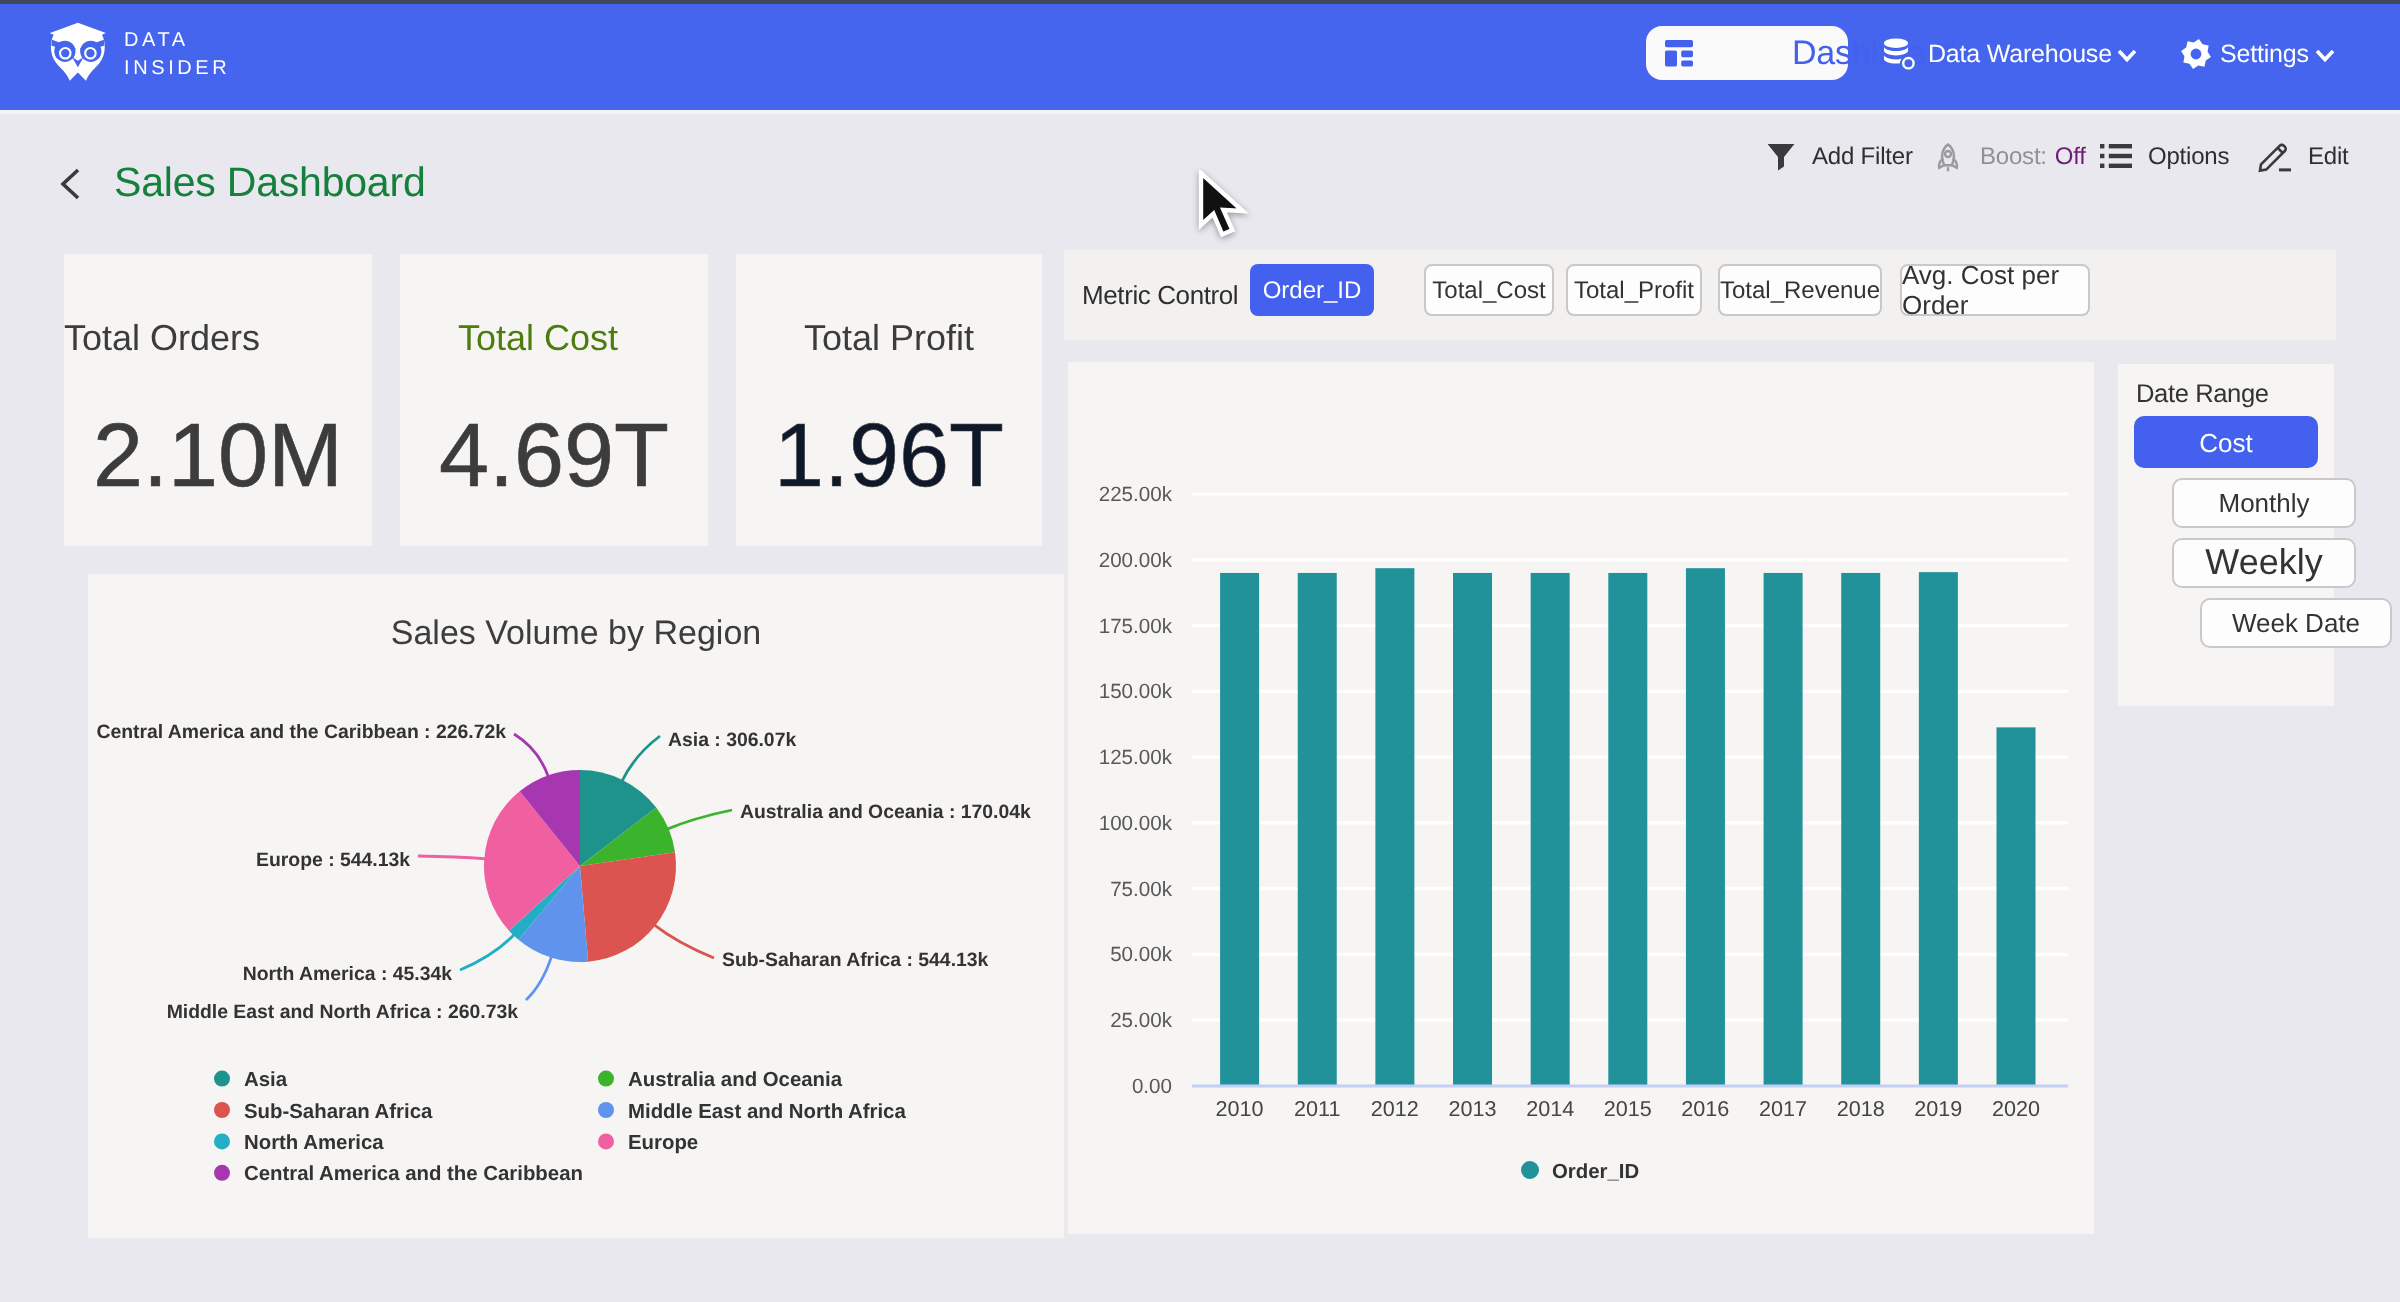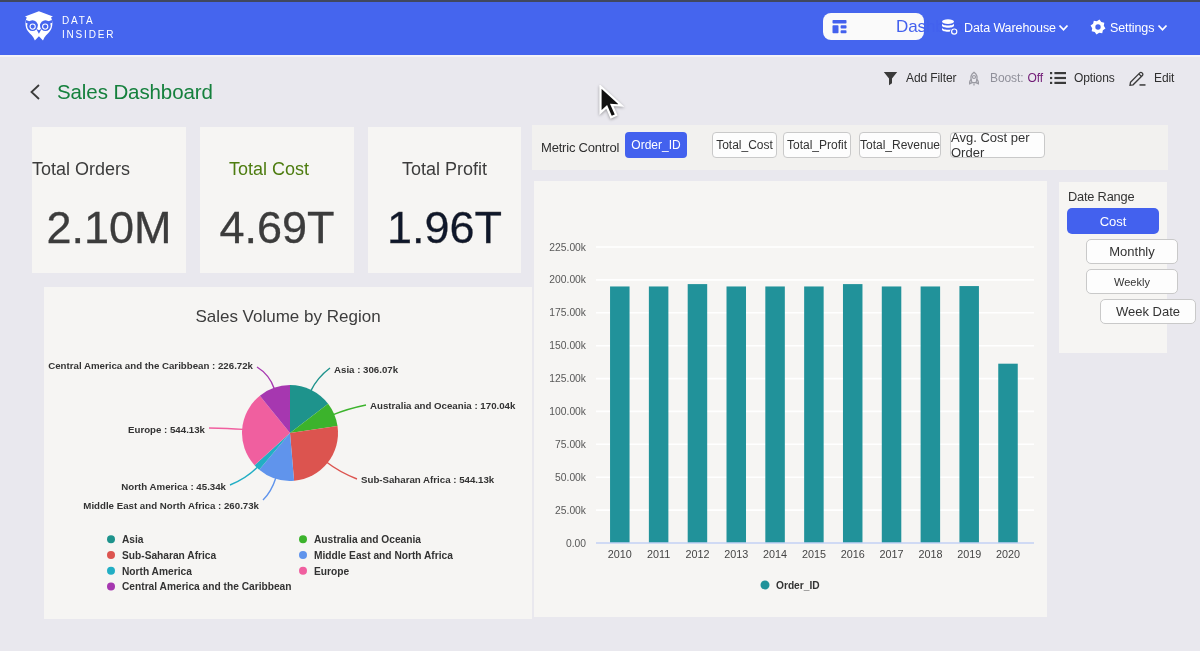--- a/index.html
+++ b/index.html
@@ -212,18 +212,18 @@
       <text x="474.0" y="377" text-anchor="middle" class="alab2">2020</text>
 <circle cx="231" cy="404" r="4.5" fill="#21929A"></circle>
       <text x="242" y="408" class="lleg">Order_ID</text>
 </svg>
 </div>
 
 <div class="card" style="left:1059px;top:182px;width:108px;height:171px">
 <div style="position:absolute;left:9px;top:7px;font-size:12.8px;letter-spacing:-0.2px;color:#333">Date Range</div>
 <div style="position:absolute;left:8px;top:26px;width:92px;height:26px;background:#4361ee;border-radius:5px;color:#fff;font-size:13px;display:flex;align-items:center;justify-content:center">Cost</div>
 <div class="wbtn" style="left:8px;top:57px;width:92px;height:25px;font-size:13px;border-radius:5px">Monthly</div>
-<div class="wbtn" style="left:8px;top:87px;width:92px;height:25px;font-size:11px;border-radius:5px">Weekly</div>
+<div class="wbtn" style="left:8px;top:87px;width:92px;height:25px;font-size:18px;border-radius:5px">Weekly</div>
 <div class="wbtn" style="left:22px;top:117px;width:96px;height:25px;font-size:13px;border-radius:5px">Week Date</div>
 </div>
 
 <svg width="26" height="36" viewBox="0 0 26 36" style="position:absolute;left:599;top:85;filter:drop-shadow(0 1px 1.5px rgba(0,0,0,0.35))">
 <path d="M1.5 1.5 L1.5 27.5 L7.7 21.9 L12.1 32.2 L17.2 30 L12.7 20 L22.4 20.5 Z" fill="#111" stroke="#fff" stroke-width="2.2"></path>
 </svg>
 </body></html>

